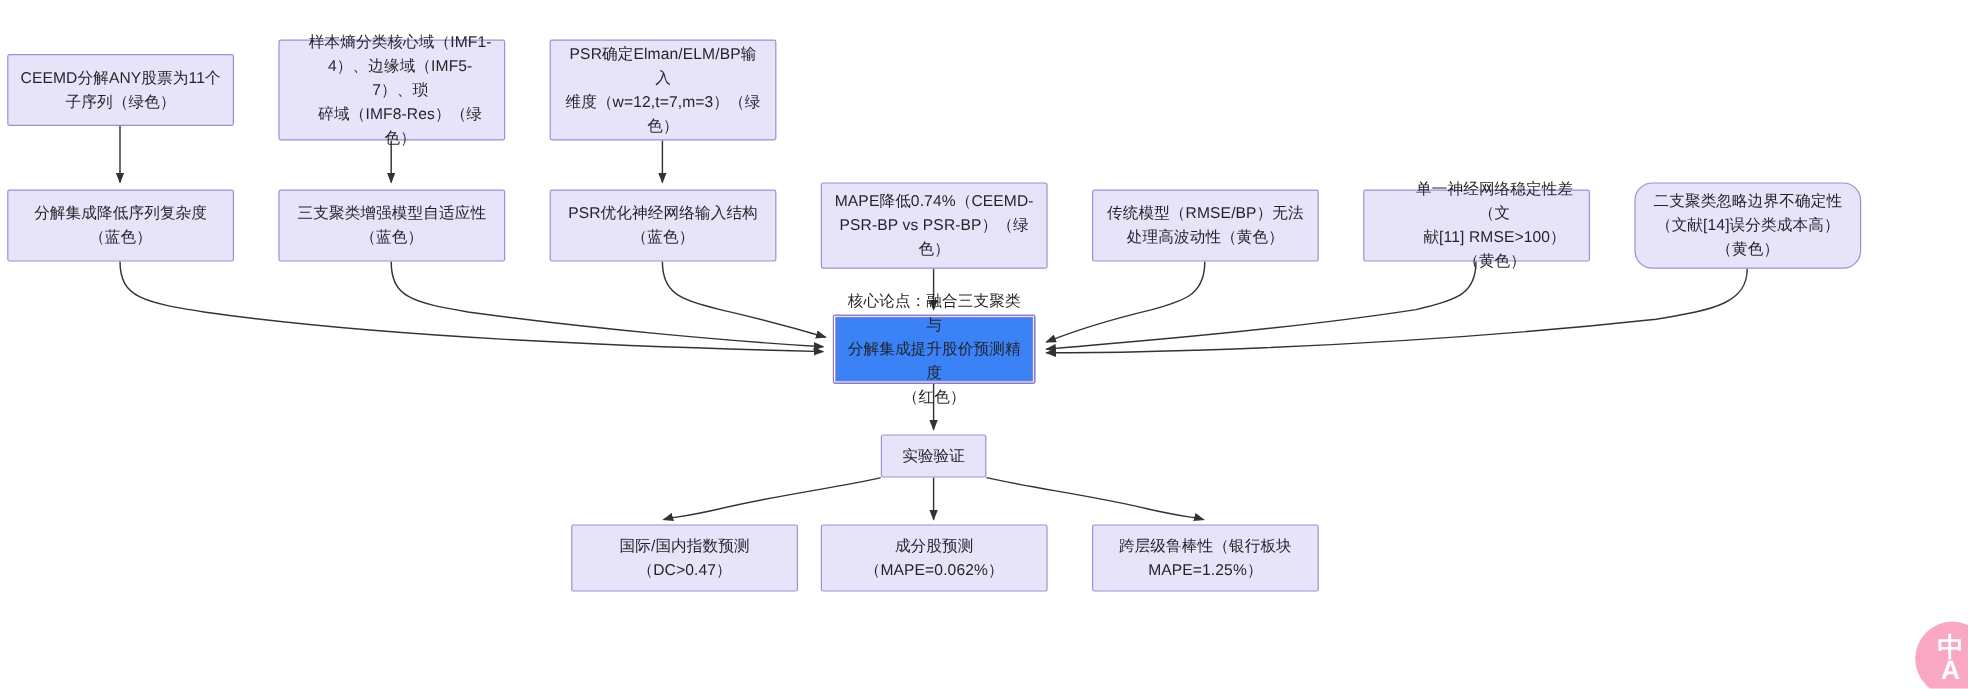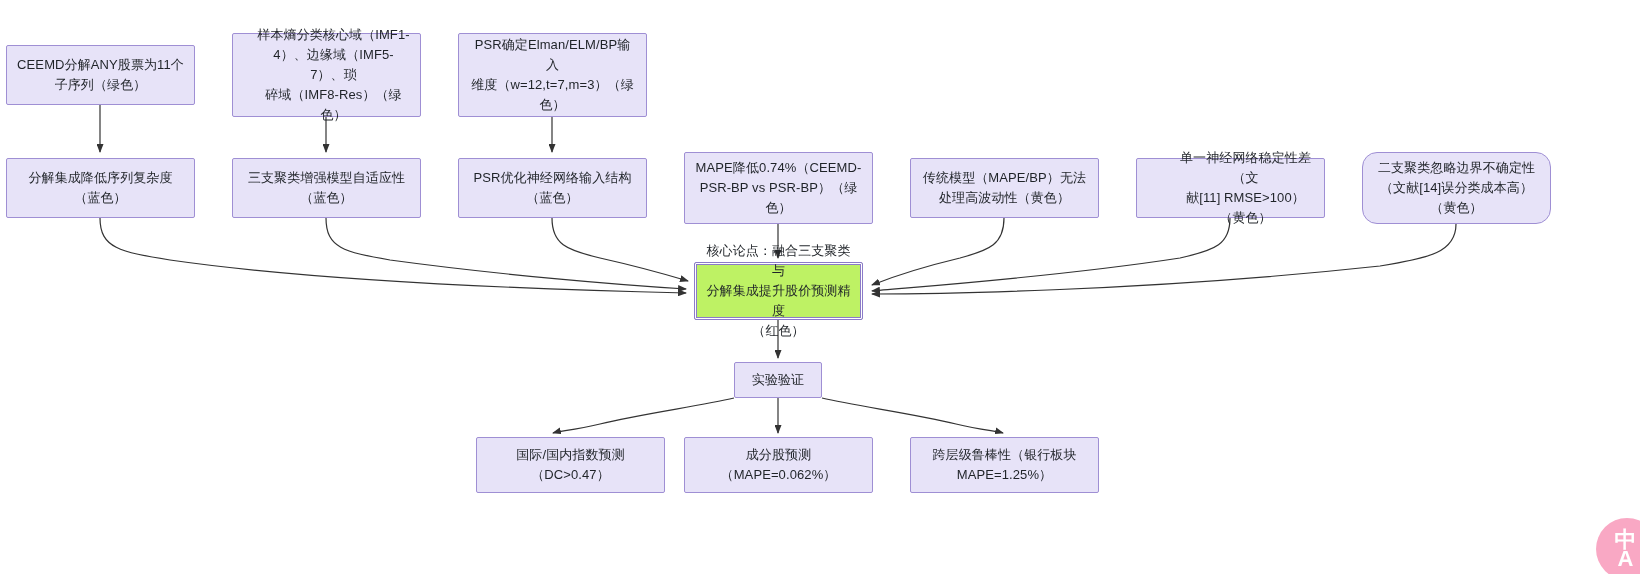--- a/index.html
+++ b/index.html
@@ -35,21 +35,21 @@
     align-items: center;
     justify-content: center;
     text-align: center;
     color: #1f2328;
     font-size: 13px;
     line-height: 20px;
     padding: 4px 10px;
     letter-spacing: 0.1px;
   }
   .node-core {
-    background: #bef264;
+    background: #3b82f6;
     border: 1px solid #8b7bc8;
     box-shadow: 0 0 0 1px #ffffff inset, 0 0 0 2px #8b7bc8 inset;
   }
   .node-text {
     display: block;
     white-space: pre-line;
   }
   .watermark {
     position: absolute;
     width: 62px;
@@ -138,21 +138,21 @@
 （蓝色）</span>
   </div>
 
   <div class="node" style="left:684px; top:152px; width:189px; height:72px;">
     <span class="node-text">MAPE降低0.74%（CEEMD-
 PSR-BP vs PSR-BP）（绿
 色）</span>
   </div>
 
   <div class="node" style="left:910px; top:158px; width:189px; height:60px;">
-    <span class="node-text">传统模型（MAPE/BP）无法
+    <span class="node-text">传统模型（RMSE/BP）无法
 处理高波动性（黄色）</span>
   </div>
 
   <div class="node" style="left:1136px; top:158px; width:189px; height:60px;padding-left:40px;">
     <span class="node-text">单一神经网络稳定性差（文
 献[11] RMSE&gt;100）（黄色）</span>
   </div>
 
   <div class="node" style="left:1362px; top:152px; width:189px; height:72px;border-radius:15px;">
     <span class="node-text">二支聚类忽略边界不确定性

